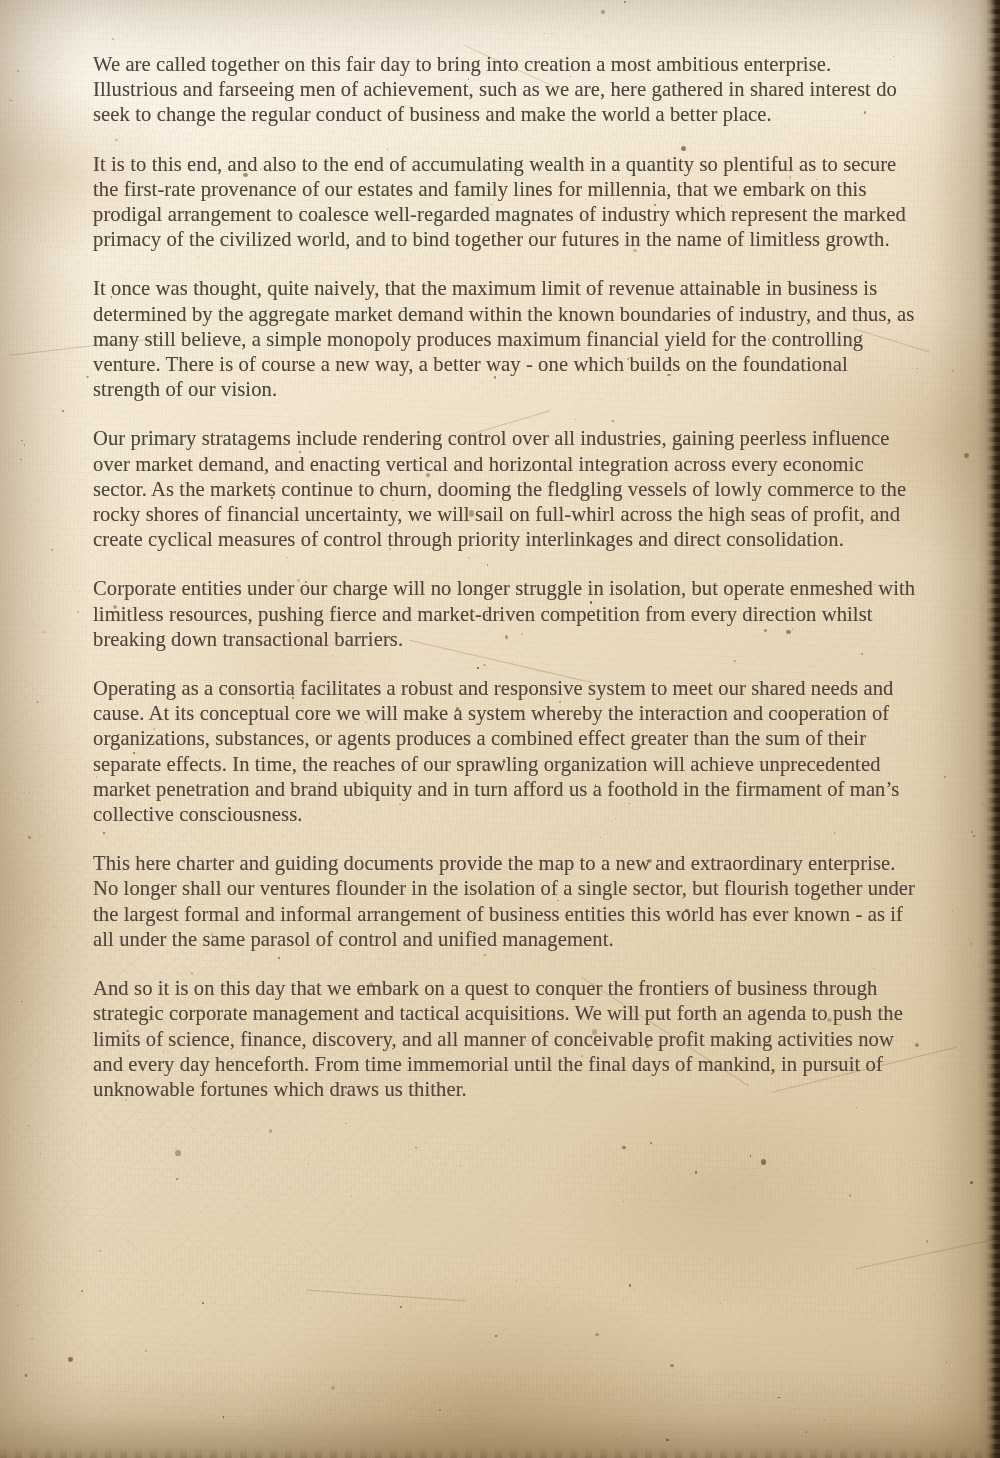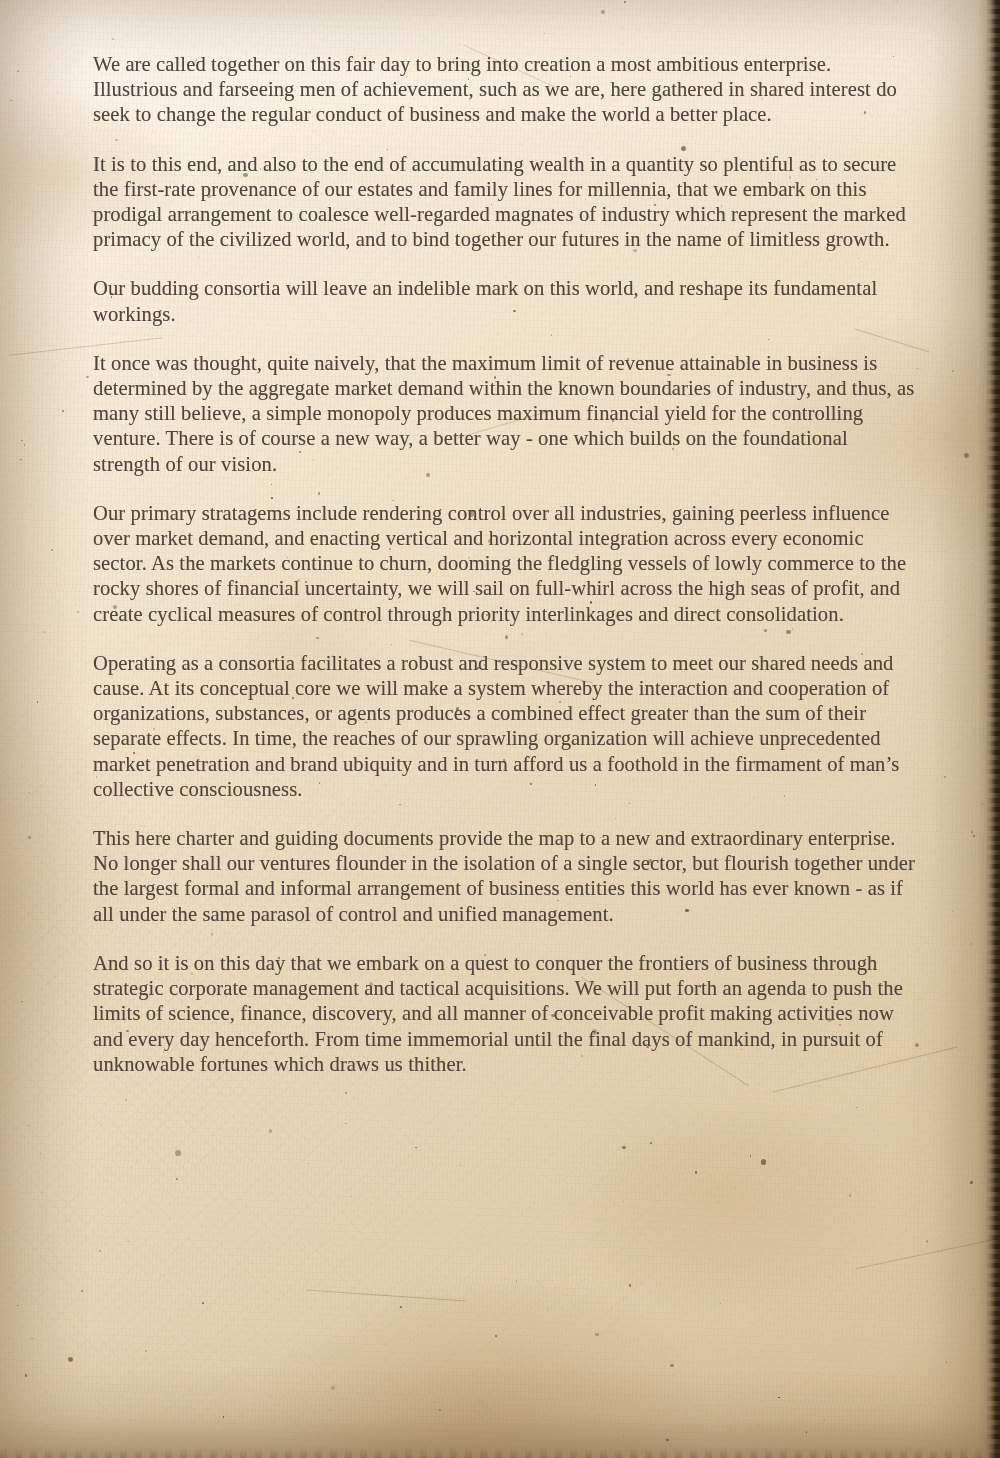--- a/index.html
+++ b/index.html
@@ -381,21 +381,21 @@
       <div style="position: absolute; left: 407px; top: 661px; width: 188px; height: 1px; background: rgba(150, 120, 80, 0.3); transform: rotate(13deg);"></div>
       <div style="position: absolute; left: 455px; top: 424px; width: 97px; height: 1px; background: rgba(150, 120, 80, 0.3); transform: rotate(-16.5deg);"></div>
       <div style="position: absolute; left: 459px; top: 67px; width: 107px; height: 1px; background: rgba(150, 120, 80, 0.3); transform: rotate(24.7deg);"></div>
     </div>
   <div class="edge-right"></div>
   <div class="edge-bottom"></div>
 
   <div id="content">
     <p class="para">We are called together on this fair day to bring into creation a most ambitious enterprise. Illustrious and farseeing men of achievement, such as we are, here gathered in shared interest do seek to change the regular conduct of business and make the world a better place.</p>
     <p class="para">It is to this end, and also to the end of accumulating wealth in a quantity so plentiful as to secure the first-rate provenance of our estates and family lines for millennia, that we embark on this prodigal arrangement to coalesce well-regarded magnates of industry which represent the marked primacy of the civilized world, and to bind together our futures in the name of limitless growth.</p>
-    <p class="para">Our budding consortia will leave an indelible mark on this world, and reshape its fundamental workings.</p>
     <p class="para">It once was thought, quite naively, that the maximum limit of revenue attainable in business is determined by the aggregate market demand within the known boundaries of industry, and thus, as many still believe, a simple monopoly produces maximum financial yield for the controlling venture. There is of course a new way, a better way - one which builds on the foundational strength of our vision.</p>
     <p class="para">Our primary stratagems include rendering control over all industries, gaining peerless influence over market demand, and enacting vertical and horizontal integration across every economic sector. As the markets continue to churn, dooming the fledgling vessels of lowly commerce to the rocky shores of financial uncertainty, we will sail on full-whirl across the high seas of profit, and create cyclical measures of control through priority interlinkages and direct consolidation.</p>
+    <p class="para">Corporate entities under our charge will no longer struggle in isolation, but operate enmeshed with limitless resources, pushing fierce and market-driven competition from every direction whilst breaking down transactional barriers.</p>
     <p class="para">Operating as a consortia facilitates a robust and responsive system to meet our shared needs and cause. At its conceptual core we will make a system whereby the interaction and cooperation of organizations, substances, or agents produces a combined effect greater than the sum of their separate effects. In time, the reaches of our sprawling organization will achieve unprecedented market penetration and brand ubiquity and in turn afford us a foothold in the firmament of man’s collective consciousness.</p>
     <p class="para">This here charter and guiding documents provide the map to a new and extraordinary enterprise. No longer shall our ventures flounder in the isolation of a single sector, but flourish together under the largest formal and informal arrangement of business entities this world has ever known - as if all under the same parasol of control and unified management.</p>
     <p class="para">And so it is on this day that we embark on a quest to conquer the frontiers of business through strategic corporate management and tactical acquisitions. We will put forth an agenda to push the limits of science, finance, discovery, and all manner of conceivable profit making activities now and every day henceforth. From time immemorial until the final days of mankind, in pursuit of unknowable fortunes which draws us thither.</p>
   </div>
 
 </div>
 
 </body></html>

